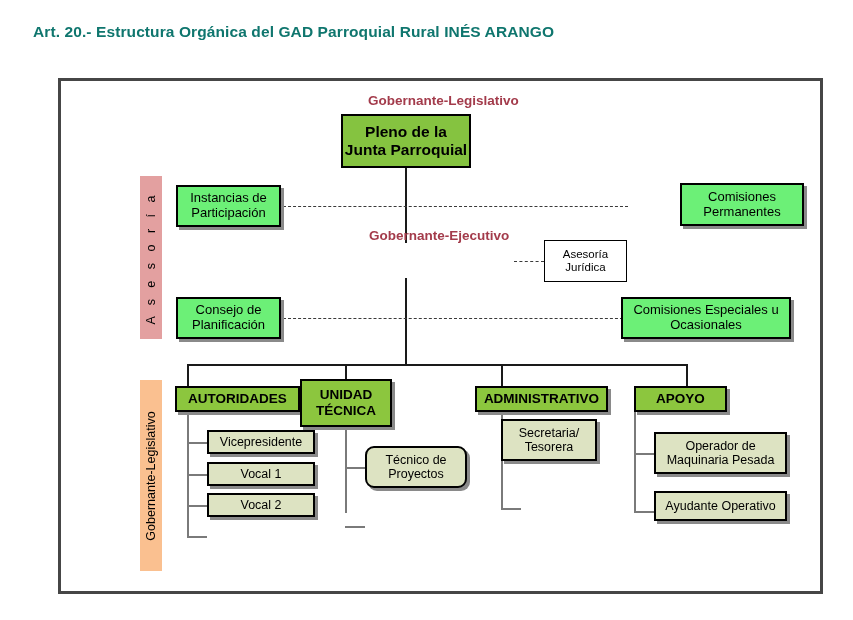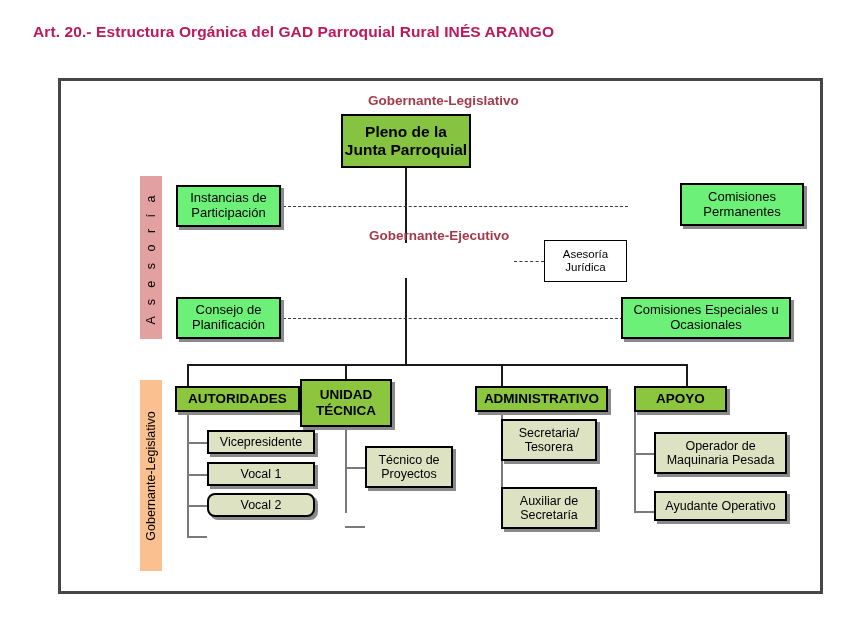--- a/index.html
+++ b/index.html
@@ -14,21 +14,21 @@
     font-family: "Liberation Sans", sans-serif;
     overflow: hidden;
   }
 
   #page-title {
     position: absolute;
     left: 33px;
     top: 23px;
     font-size: 15.5px;
     font-weight: bold;
-    color: #be185d;
+    color: #0f766e;
     letter-spacing: 0.1px;
     white-space: nowrap;
   }
 
   
   #chart-frame {
     position: absolute;
     left: 58px;
     top: 78px;
     width: 765px;
@@ -236,40 +236,37 @@
 
   <div class="node node-dept" style="left:114px; top:305px; width:125px; height:26px;">
     <span>AUTORIDADES</span>
   </div>
   <div class="node node-leaf" style="left:146px; top:349px; width:108px; height:24px;">
     <span>Vicepresidente</span>
   </div>
   <div class="node node-leaf" style="left:146px; top:381px; width:108px; height:24px;">
     <span>Vocal 1</span>
   </div>
-  <div class="node node-leaf" style="left:146px; top:412px; width:108px; height:24px;border-radius:8px;">
+  <div class="node node-leaf" style="left:146px; top:412px; width:108px; height:24px;">
     <span>Vocal 2</span>
   </div>
 
   <div class="node node-dept" style="left:239px; top:298px; width:92px; height:48px;">
     <span>UNIDAD TÉCNICA</span>
   </div>
-  <div class="node node-leaf" style="left:304px; top:365px; width:88px; height:42px;">
+  <div class="node node-leaf" style="left:304px; top:365px; width:102px; height:42px;border-radius:9px;">
     <span>Técnico de Proyectos</span>
   </div>
 
   <div class="node node-dept" style="left:414px; top:305px; width:133px; height:26px;">
     <span>ADMINISTRATIVO</span>
   </div>
   <div class="node node-leaf" style="left:440px; top:338px; width:96px; height:42px;">
     <span>Secretaria/ Tesorera</span>
   </div>
-  <div class="node node-leaf" style="left:440px; top:406px; width:96px; height:42px;">
-    <span>Auxiliar de Secretaría</span>
-  </div>
 
   <div class="node node-dept" style="left:573px; top:305px; width:93px; height:26px;">
     <span>APOYO</span>
   </div>
   <div class="node node-leaf" style="left:593px; top:351px; width:133px; height:42px;">
     <span>Operador de Maquinaria Pesada</span>
   </div>
   <div class="node node-leaf" style="left:593px; top:410px; width:133px; height:30px;">
     <span>Ayudante Operativo</span>
   </div>

